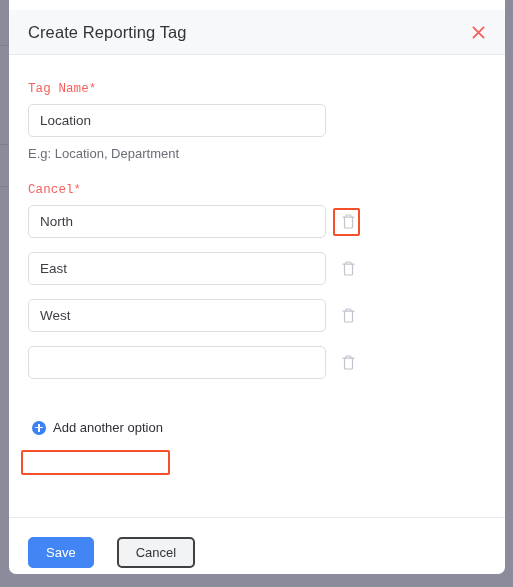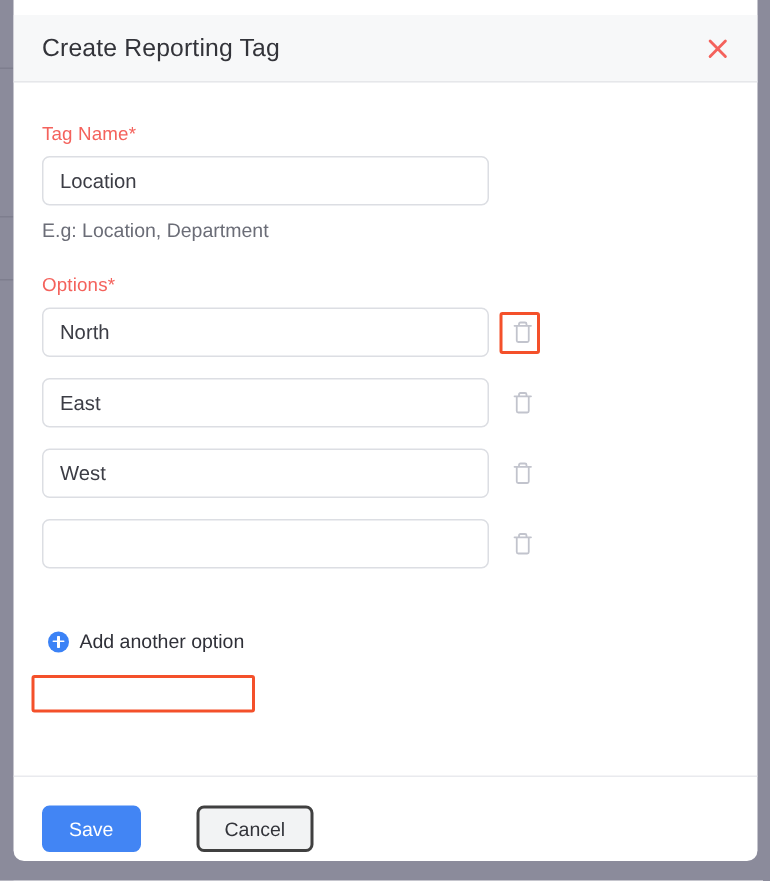--- a/index.html
+++ b/index.html
@@ -78,20 +78,21 @@
   .modal-body {
     padding: 27px 19px 0 19px;
     height: 462px;
   }
 
   .field-label {
     font-size: 12.5px;
     color: #f4625c;
     margin-bottom: 8px;
     letter-spacing: .1px;
+    font-family: Liberation Mono, monospace;
   }
 
   .text-input {
     display: block;
     width: 298px;
     height: 33px;
     border: 1px solid #dcdee3;
     border-radius: 5px;
     background: #fff;
     padding: 4px 11px;
@@ -183,21 +184,21 @@
     font-size: 13px;
     color: #2f3038;
     text-align: center;
   }
 
   
   .modal-footer {
     border-top: 1px solid #e9eaee;
     padding: 19px 19px 0 19px;
     display: flex;
-    gap: 21px;
+    gap: 7px;
   }
   .btn {
     font-family: "Liberation Sans", sans-serif;
     font-size: 13px;
     border-radius: 5px;
     height: 31px;
     padding: 0 17px;
     cursor: pointer;
     line-height: 1;
     display: inline-flex;
@@ -237,21 +238,21 @@
   </div>
 
   <div class="modal-body">
 
     
     <div class="field-label">Tag Name*</div>
     <input class="text-input" type="text" value="Location" style="">
     <div class="hint">E.g: Location, Department</div>
 
     
-    <div class="field-label options-label">Options*</div>
+    <div class="field-label options-label">Cancel*</div>
 
     <div class="option-row">
       <input class="text-input" type="text" value="North" style="">
       <button class="trash-btn">
         <svg width="13" height="15" viewBox="0 0 13 15" aria-hidden="true">
           <path d="M1 3.2 H12 M5 1 H8 A1 1 0 0 1 9 2 V3.2 H4 V2 A1 1 0 0 1 5 1 Z
                    M2.5 3.2 V13 A1 1 0 0 0 3.5 14 H9.5 A1 1 0 0 0 10.5 13 V3.2" fill="none" stroke="currentColor" stroke-width="1.2" stroke-linecap="round" stroke-linejoin="round"></path>
         </svg>
       </button>
     </div>

